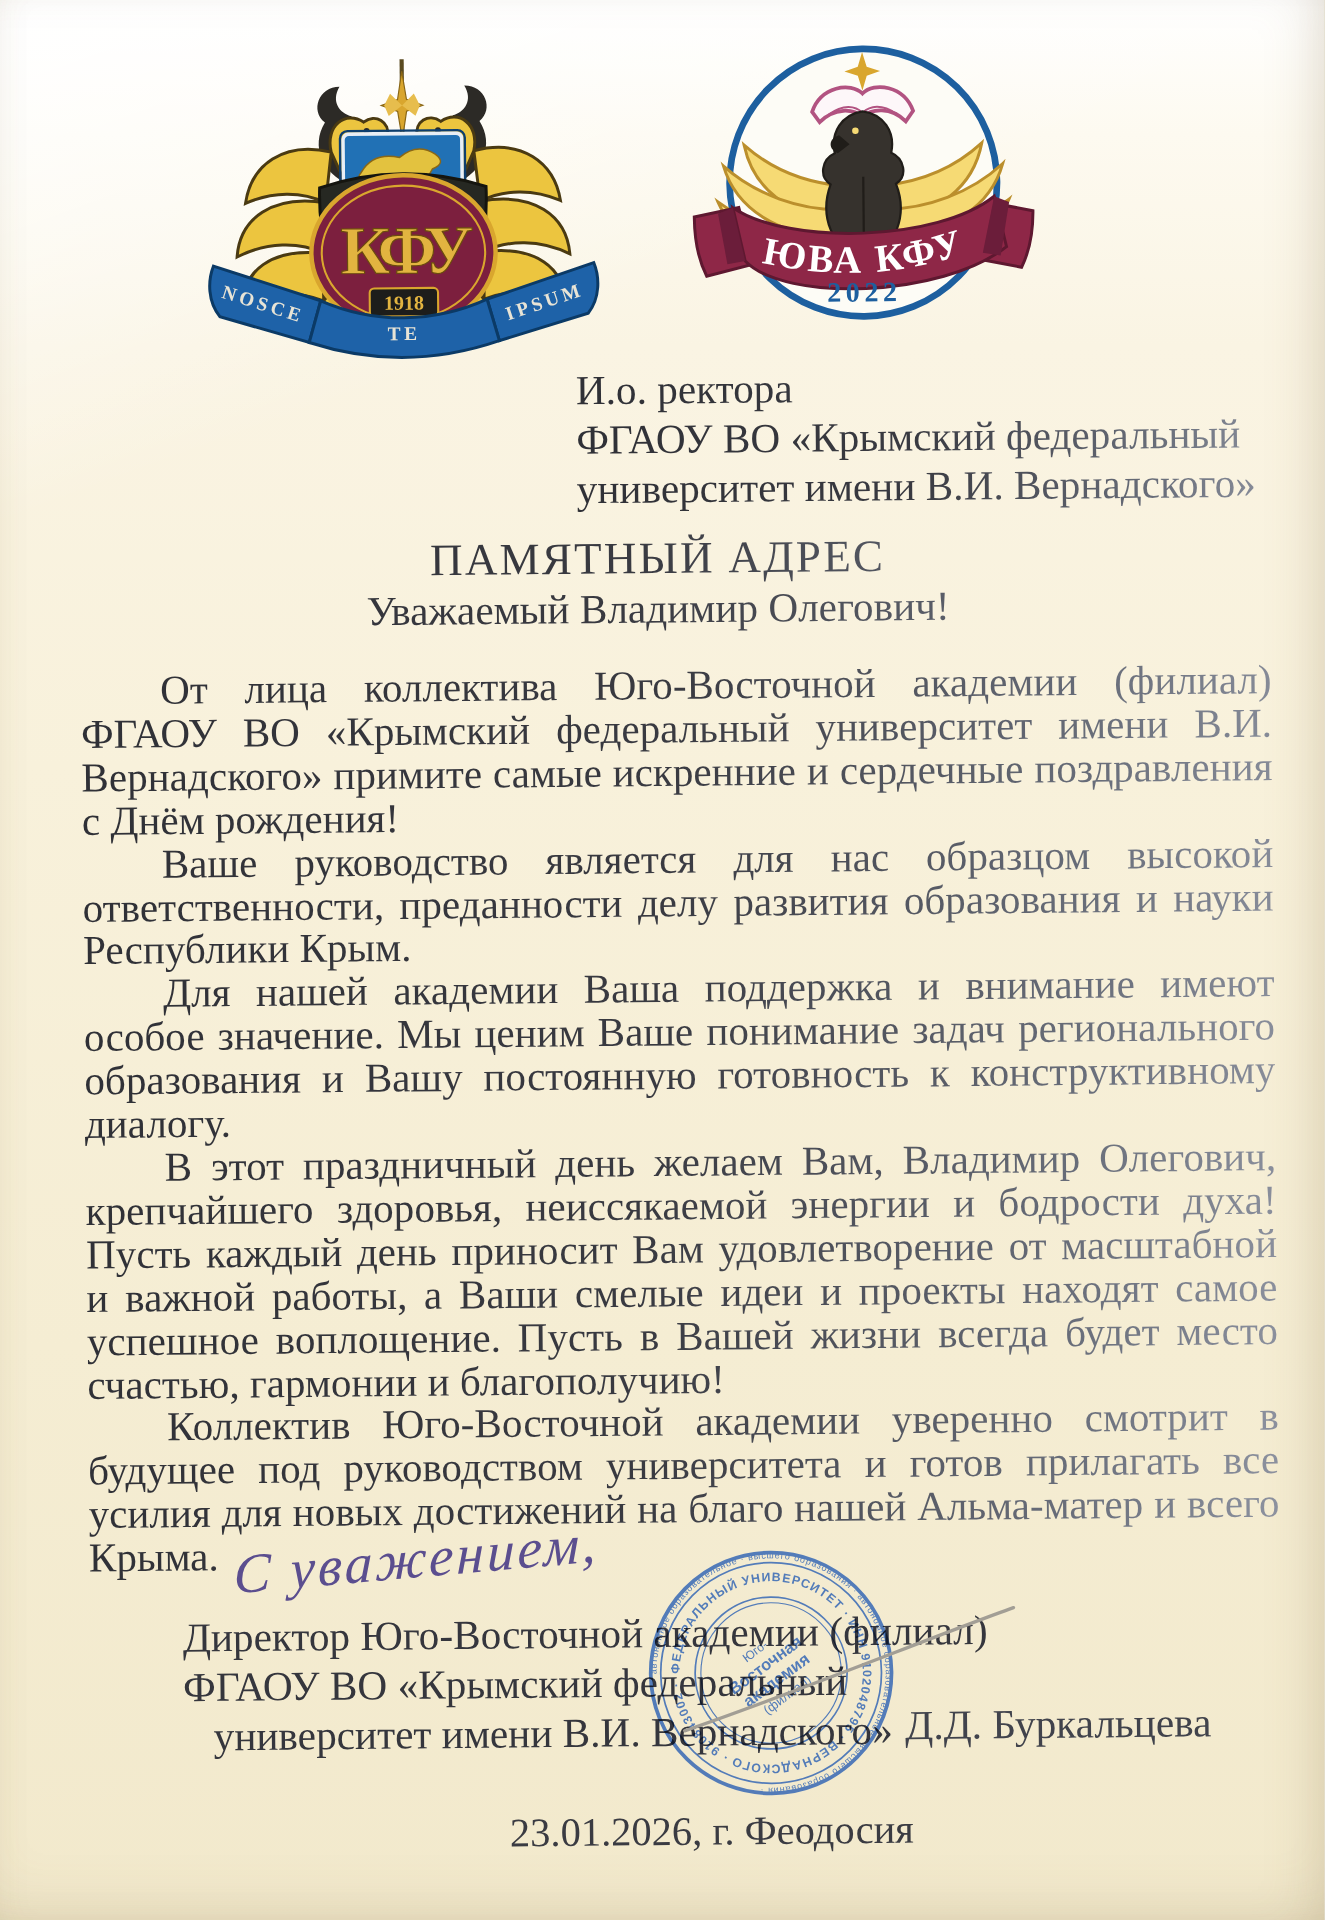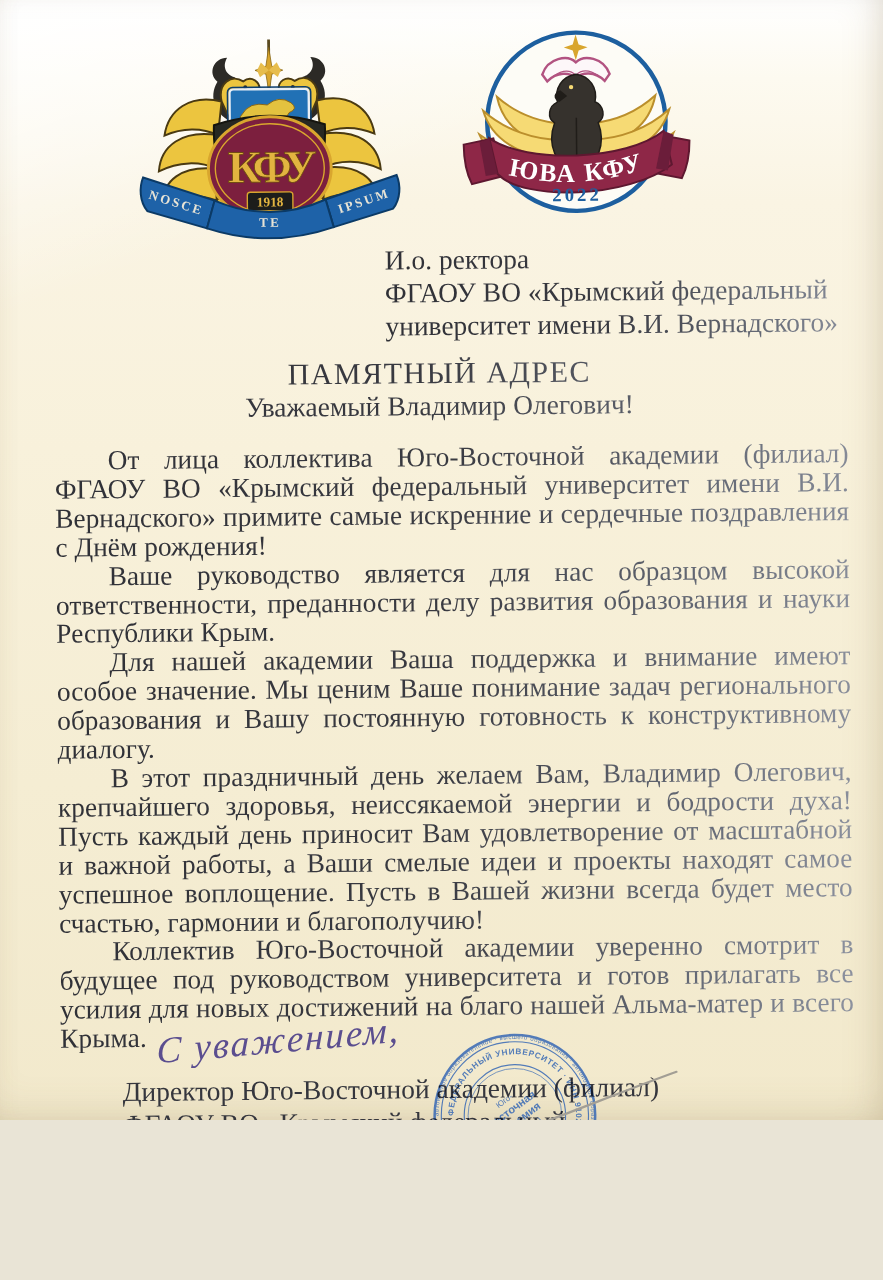--- a/index.html
+++ b/index.html
@@ -1,17 +1,17 @@
 <!DOCTYPE html>
 <html><head>
 <meta charset="utf-8">
 <style>
   html,body{margin:0;padding:0;background:#e9e4d6;}
   .paper{
-    position:relative; width:883px; height:1120px; overflow:hidden;
+    position:relative; width:883px; height:1280px; overflow:hidden;
     background:
       linear-gradient(160deg, rgba(255,255,255,.9) 0%, rgba(255,255,255,0) 22%),
       linear-gradient(180deg,#ffffff 0%,#fdfaf0 7%,#faf4e3 18%,#f8f1db 40%,#f5edd3 70%,#f2e9cc 100%);
     box-shadow: inset -22px 0 38px -20px rgba(122,100,58,.22),
                 inset 0 -26px 44px -24px rgba(122,100,58,.16),
                 inset 14px 0 30px -22px rgba(122,100,58,.10);
     font-family:"Liberation Serif", serif;
   }
   .tilt{position:absolute; inset:0; transform:rotate(-0.55deg); transform-origin:50% 54%;}
   .fadeink{

